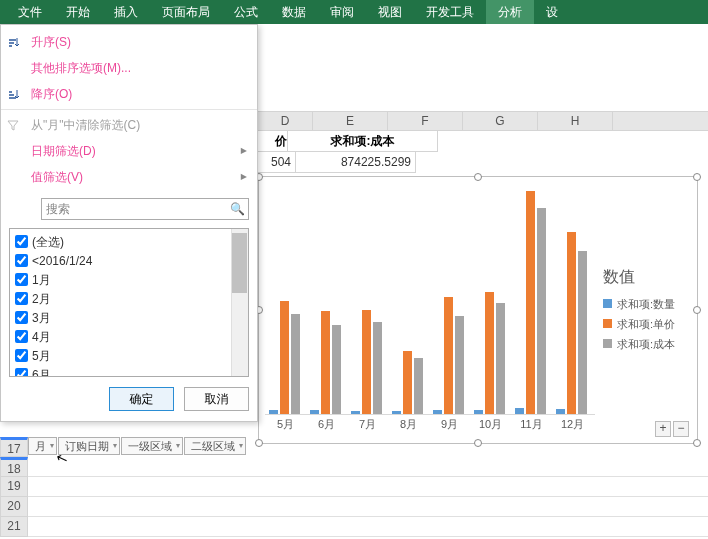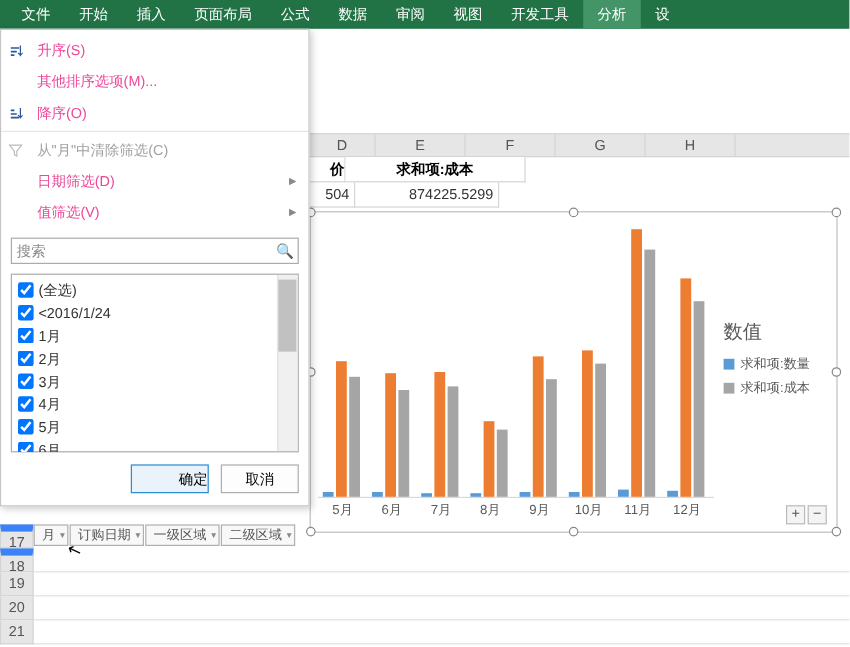--- a/index.html
+++ b/index.html
@@ -11,35 +11,35 @@
 
 .dropdown-panel { position: absolute; top: 24px; left: 0; width: 258px; height: 398px; background: #fff; border: 1px solid #c6c6c6; box-shadow: 2px 2px 6px rgba(0,0,0,.2); z-index: 10; display: flex; flex-direction: column; }
 .dropdown-menu { padding: 4px 0; }
 .menu-item { height: 26px; line-height: 26px; padding: 0 10px 0 30px; position: relative; color: #ec4899; cursor: pointer; }
 .menu-item .mi-icon { position: absolute; left: 6px; top: 50%; transform: translateY(-50%); display: inline-flex; }
 .menu-item.disabled { color: #a0a0a0; }
 .menu-item.sub:after { content: "▶"; position: absolute; right: 10px; font-size: 8px; color: #888; }
 .menu-sep { border-top: 1px solid #e5e5e5; margin: 2px 0; }
 
 .search-row { padding: 4px 8px; }
-.search-wrap { position: relative; }
+.search-wrap { position: relative; margin-left: 32px; }
 .search-input { width: 100%; height: 22px; border: 1px solid #ababab; padding: 0 22px 0 4px; font-size: 12px; outline: none; }
 .search-input::placeholder { color: #888; }
 .search-icon { position: absolute; right: 4px; top: 50%; transform: translateY(-50%); color: #195abd; font-size: 12px; }
 
 .check-container { flex: 1; margin: 4px 8px 0 8px; border: 1px solid #ababab; position: relative; overflow: hidden; }
 .check-list { position: absolute; inset: 0 17px 0 0; overflow-y: auto; padding: 4px 0; }
 .check-list .ck { height: 19px; line-height: 19px; padding-left: 22px; position: relative; color: #333; }
 .check-list .ck input { position: absolute; left: 5px; top: 2px; }
 .scroll-track { position: absolute; right: 0; top: 0; width: 17px; height: 100%; background: #f0f0f0; border-left: 1px solid #dfdfdf; }
 .scroll-thumb { position: absolute; right: 1px; top: 4px; width: 15px; height: 60px; background: #c1c1c1; }
 
 .btn-row { padding: 10px 8px; display: flex; gap: 10px; justify-content: flex-end; }
 .btn { width: 65px; height: 24px; border: 1px solid #adadad; background: #fdfdfd; font-size: 12px; }
-.btn.primary { border: 1px solid #2a8dd4; background: #eaf3fb; text-align: right; }
+.btn.primary { border: 1px solid #2a8dd4; background: #eaf3fb; }
 
 .col-headers { position: absolute; top: 111px; left: 258px; right: 0; height: 20px; display: flex; border-top:1px solid #d4d4d4; border-bottom:1px solid #d4d4d4; background:#e6e6e6; }
 .col-head { flex: 0 0 75px; text-align: center; line-height: 18px; border-right: 1px solid #d4d4d4; color:#555; }
 
 .pivot-row1 { position: absolute; top: 131px; left: 258px; height: 21px; display: flex; }
 .pivot-cell-h { width: 150px; line-height: 20px; font-weight: bold; text-align: center; border-right:1px solid #d4d4d4; border-bottom:1px solid #d4d4d4; background:#fff;}
 .pivot-cell-hf { width: 30px; border-right:1px solid #d4d4d4; border-bottom:1px solid #d4d4d4; }
 .pivot-row2 { position: absolute; top: 152px; left: 258px; height: 21px; display: flex; }
 .pivot-cell { width: 60px; line-height: 20px; text-align: right; padding-right: 4px; border-right:1px solid #d4d4d4; border-bottom:1px solid #d4d4d4; color:#333; }
 .pivot-cell.wide { width: 120px; }
@@ -59,21 +59,21 @@
 .legend { position: absolute; right: 8px; top: 90px; width: 86px; }
 .legend-title { font-size: 16px; color: #595959; margin-bottom: 6px; }
 .legend-item { font-size: 11px; color: #595959; height: 20px; line-height: 20px; position: relative; padding-left: 14px; }
 .legend-swatch { position: absolute; left: 0; top: 5px; width: 9px; height: 9px; }
 
 .zoom-ctrl { position: absolute; right: 8px; bottom: 6px; display: flex; gap: 2px; }
 .zoom-btn { width: 16px; height: 16px; border:1px solid #bbb; background:#f4f4f4; font-size:12px; line-height:13px; text-align:center; color:#555; }
 
 .row-headers { position: absolute; top: 437px; left: 0; width: 28px; }
 .row-head { height: 20px; line-height: 19px; text-align: center; border:1px solid #d4d4d4; border-top:none; background:#e6e6e6; color:#555;}
-.row-head:first-child{border-top:6px solid #3b82f6;}
+.row-head:first-child{border-top:3px solid #3b82f6;}
 
 .slicer-strip { position: absolute; top: 437px; left: 28px; height: 20px; display: flex; gap:1px; }
 .slicer { height: 18px; border:1px solid #b0b0b0; padding: 0 10px 0 6px; font-size:11px; line-height:16px; color:#555; background:#f8f8f8; position:relative;}
 .slicer:after{content:"▾"; position:absolute; right:2px; font-size:8px; color:#888;}
 .cursor-arrow { position:absolute; top:450px; left:56px; font-size:14px; color:#000; transform: rotate(-20deg);}
 .grid-rows { position:absolute; top:457px; left:28px; right:0; }
 .grid-row { height:20px; border-bottom:1px solid #e0e0e0; }
 .row-hdrs2 { position:absolute; top:457px; left:0; width:28px;}
 </style>
 </head>
@@ -238,20 +238,21 @@
       <div class="x-lab">7月</div>
       <div class="x-lab">8月</div>
       <div class="x-lab">9月</div>
       <div class="x-lab">10月</div>
       <div class="x-lab">11月</div>
       <div class="x-lab">12月</div>
     </div>
   <div class="legend">
     <div class="legend-title">数值</div>
     <div class="legend-item"><span class="legend-swatch" style="background:#5b9bd5"></span><span>求和项:数量</span></div>
+    <div class="legend-item"><span class="legend-swatch" style="background:#ed7d31"></span><span>求和项:单价</span></div>
     <div class="legend-item"><span class="legend-swatch" style="background:#a5a5a5"></span><span>求和项:成本</span></div>
   </div>
   <div class="zoom-ctrl">
     <div class="zoom-btn">+</div>
     <div class="zoom-btn">−</div>
   </div>
 </div>
 
 <div class="row-headers">
   <div class="row-head">17</div>

